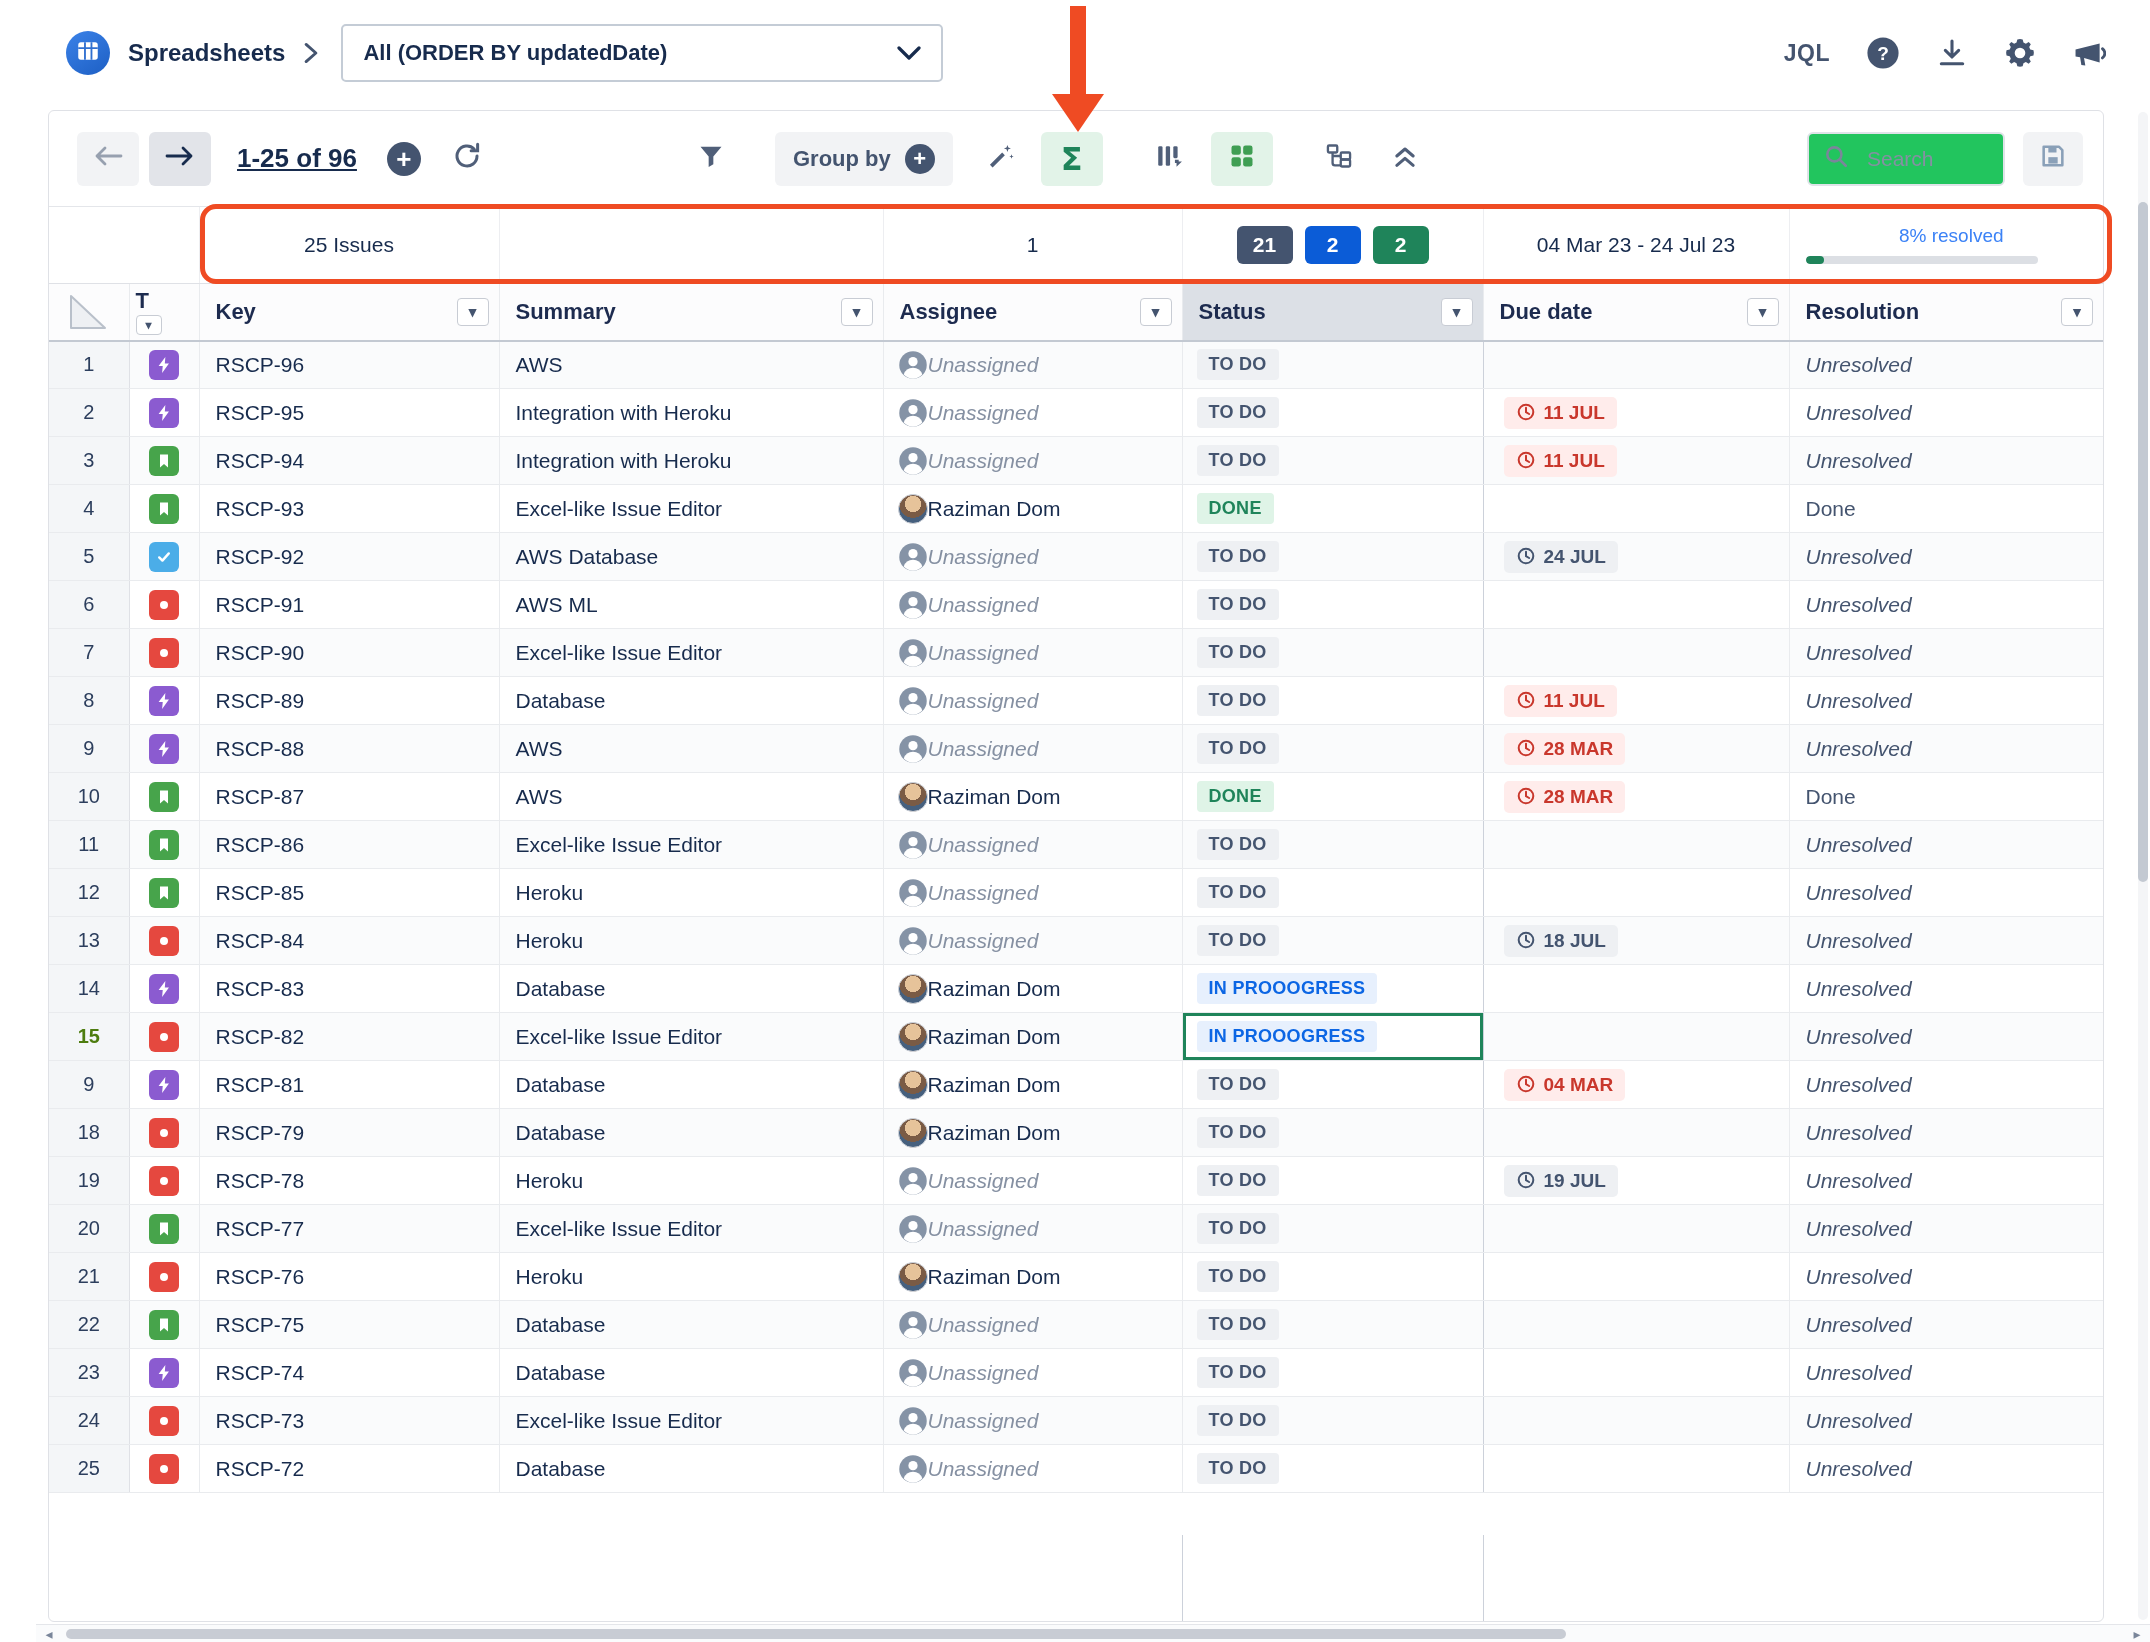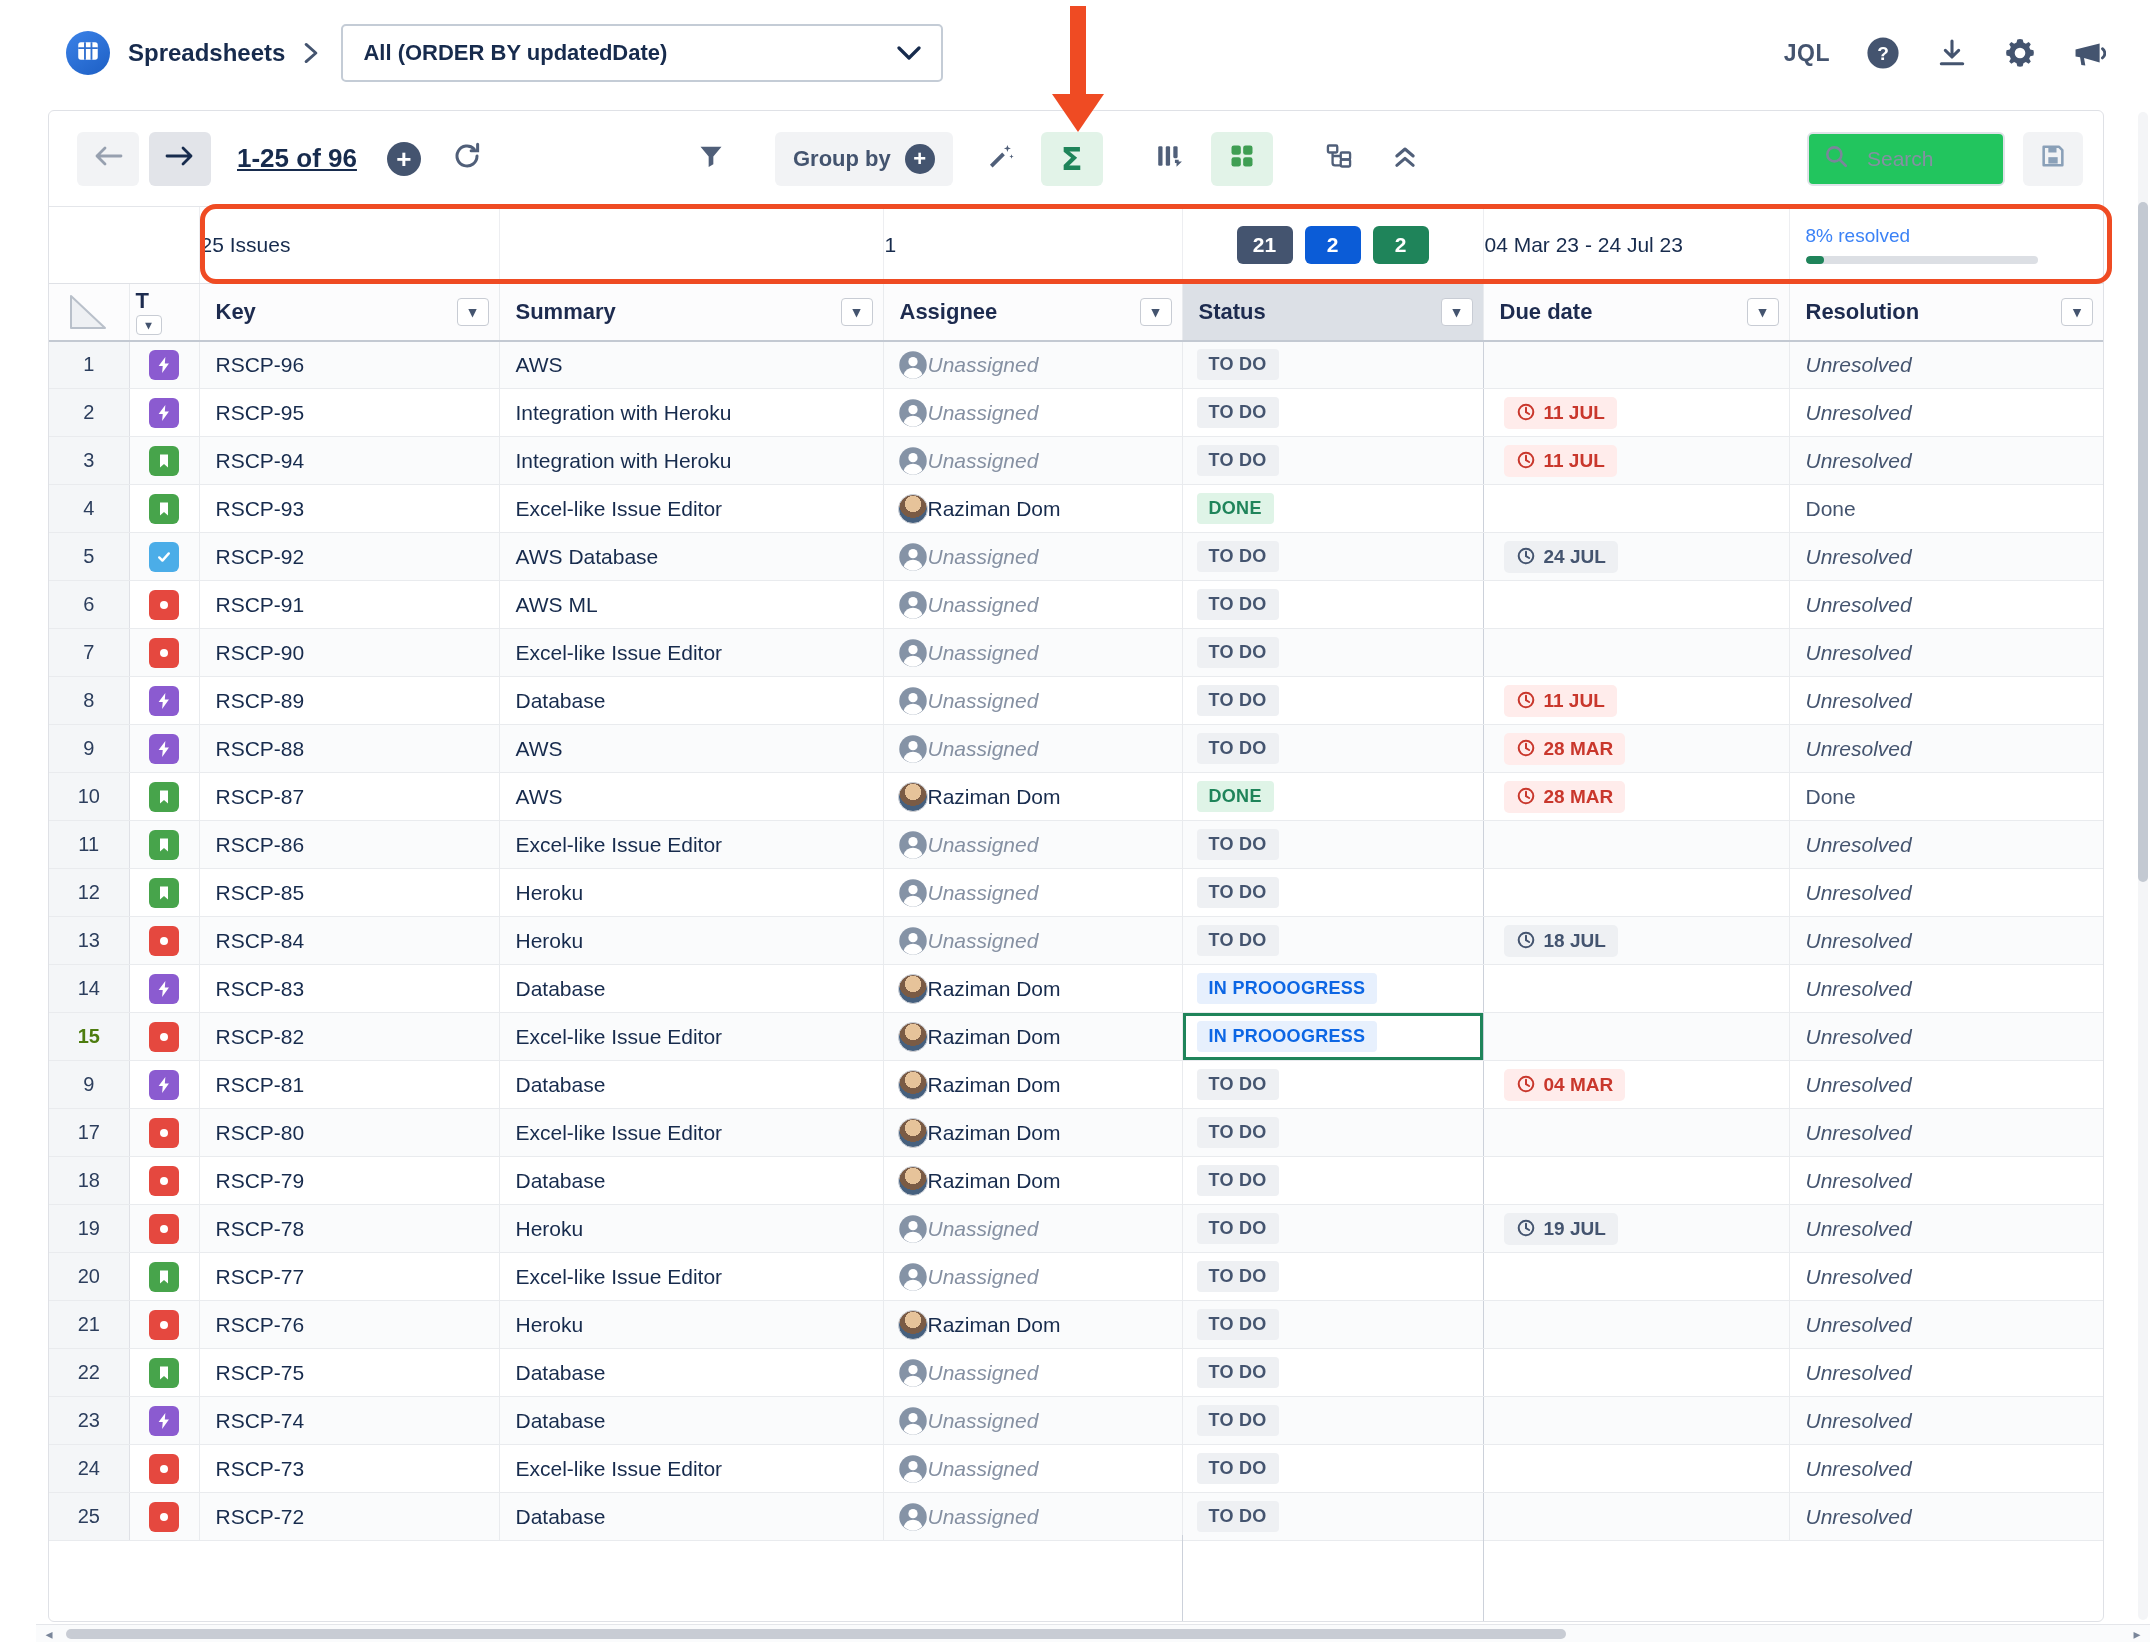--- a/index.html
+++ b/index.html
@@ -53,21 +53,21 @@
   .searchbox input::placeholder { color:#8590a2; }
   .savebtn { margin-left:18px; min-width:60px; }
 
   
   table.sheet { width:100%; border-collapse:collapse; table-layout:fixed; }
   col.c-num{width:80px} col.c-type{width:70px} col.c-key{width:300px} col.c-sum{width:384px}
   col.c-ass{width:299px} col.c-stat{width:301px} col.c-due{width:306px} col.c-res{width:314px}
 
   
   tr.summary-row td { height:76px; border-bottom:1px solid #dfe1e6; border-right:1px solid #edeef1;
-    font-size:21px; vertical-align:middle; background:#fff; }
+    text-align:center; font-size:21px; vertical-align:middle; background:#fff; }
   tr.summary-row td:last-child { border-right:none; }
   tr.summary-row td.sr-corner { border-right:1px solid #edeef1; }
   .sum-badges { display:flex; gap:12px; justify-content:center; }
   .sum-badge { min-width:56px; height:38px; border-radius:6px; color:#fff; font-weight:700;
     font-size:21px; display:flex; align-items:center; justify-content:center; padding:0 10px; }
   .res-summary { text-align:left; padding:0 6px 0 16px; }
   .res-label { color:#3b82f6; font-size:19px; margin-bottom:9px; }
   .res-track { width:232px; height:8px; border-radius:4px; background:#dcdfe4; overflow:hidden; }
   .res-fill { height:100%; background:#1f845a; border-radius:4px; }
 
@@ -794,39 +794,20 @@
                 <svg viewBox="0 0 20 20" width="20" height="20">
                   <circle cx="10" cy="10" r="7.3" fill="none" stroke="currentColor" stroke-width="2"></circle>
                   <path d="M10 5.8v4.4l3.1 1.8" stroke="currentColor" stroke-width="2" fill="none" stroke-linecap="round"></path>
                 </svg>
               </span>
               <span>04 MAR</span>
             </span></td>
           <td class="rescell unres">Unresolved</td>
         </tr>
         <tr>
-          <td class="rownum">17</td>
-          <td class="typecell"><span class="type type-bug">
-              <svg viewBox="0 0 20 20" width="16" height="16">
-                <circle cx="10" cy="10" r="5" fill="#fff"></circle>
-              </svg>
-            </span></td>
-          <td class="keycell">RSCP-80</td>
-          <td class="sumcell">Excel-like Issue Editor</td>
-          <td class="asscell">
-            <span class="ass-wrap">
-              <span class="avatar av-photo"></span>
-              <span class="ass-name">Raziman Dom</span>
-            </span>
-          </td>
-          <td class="statuscell"><span class="badge badge-todo">TO DO</span></td>
-          <td class="duecell"></td>
-          <td class="rescell unres">Unresolved</td>
-        </tr>
-        <tr>
           <td class="rownum">18</td>
           <td class="typecell"><span class="type type-bug">
               <svg viewBox="0 0 20 20" width="16" height="16">
                 <circle cx="10" cy="10" r="5" fill="#fff"></circle>
               </svg>
             </span></td>
           <td class="keycell">RSCP-79</td>
           <td class="sumcell">Database</td>
           <td class="asscell">
             <span class="ass-wrap">

